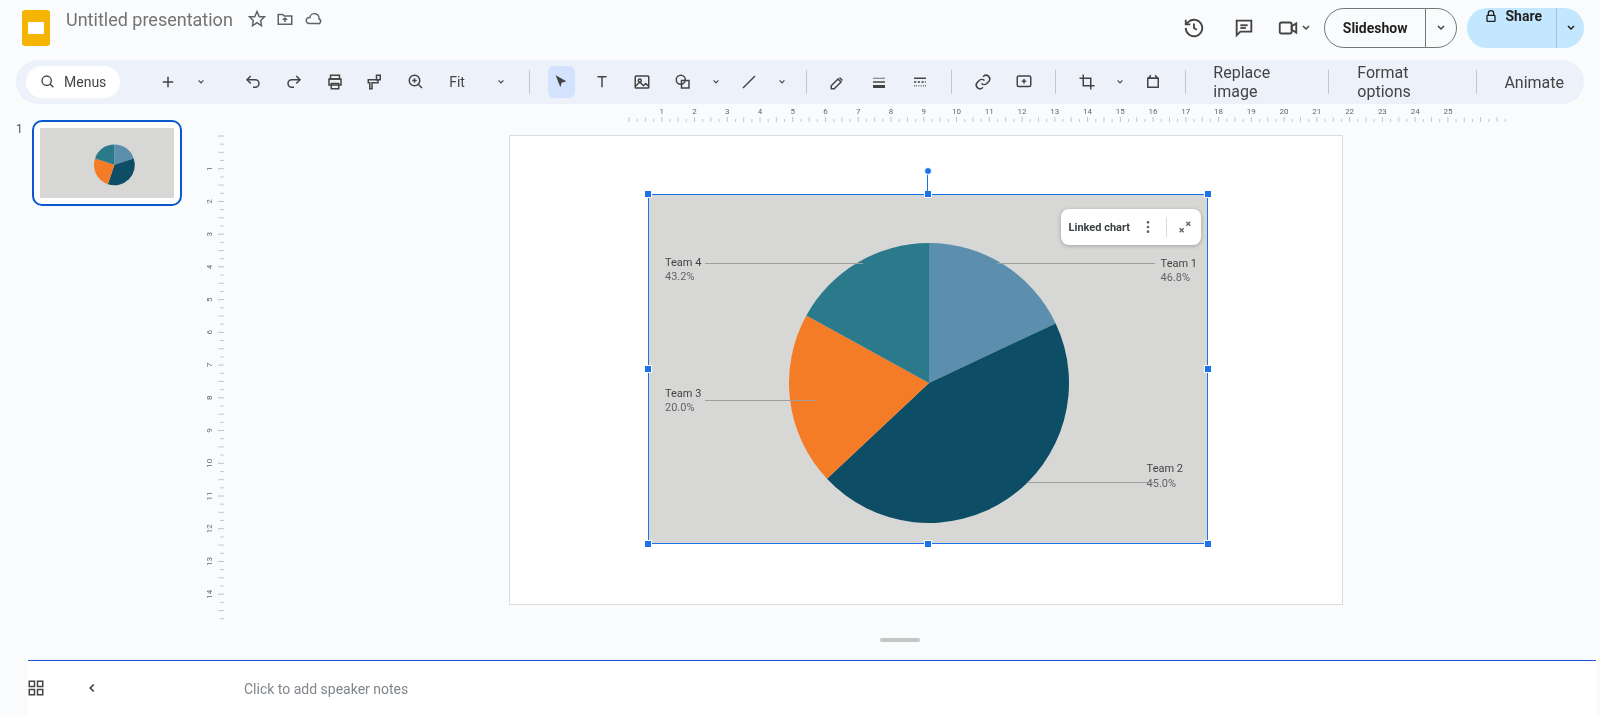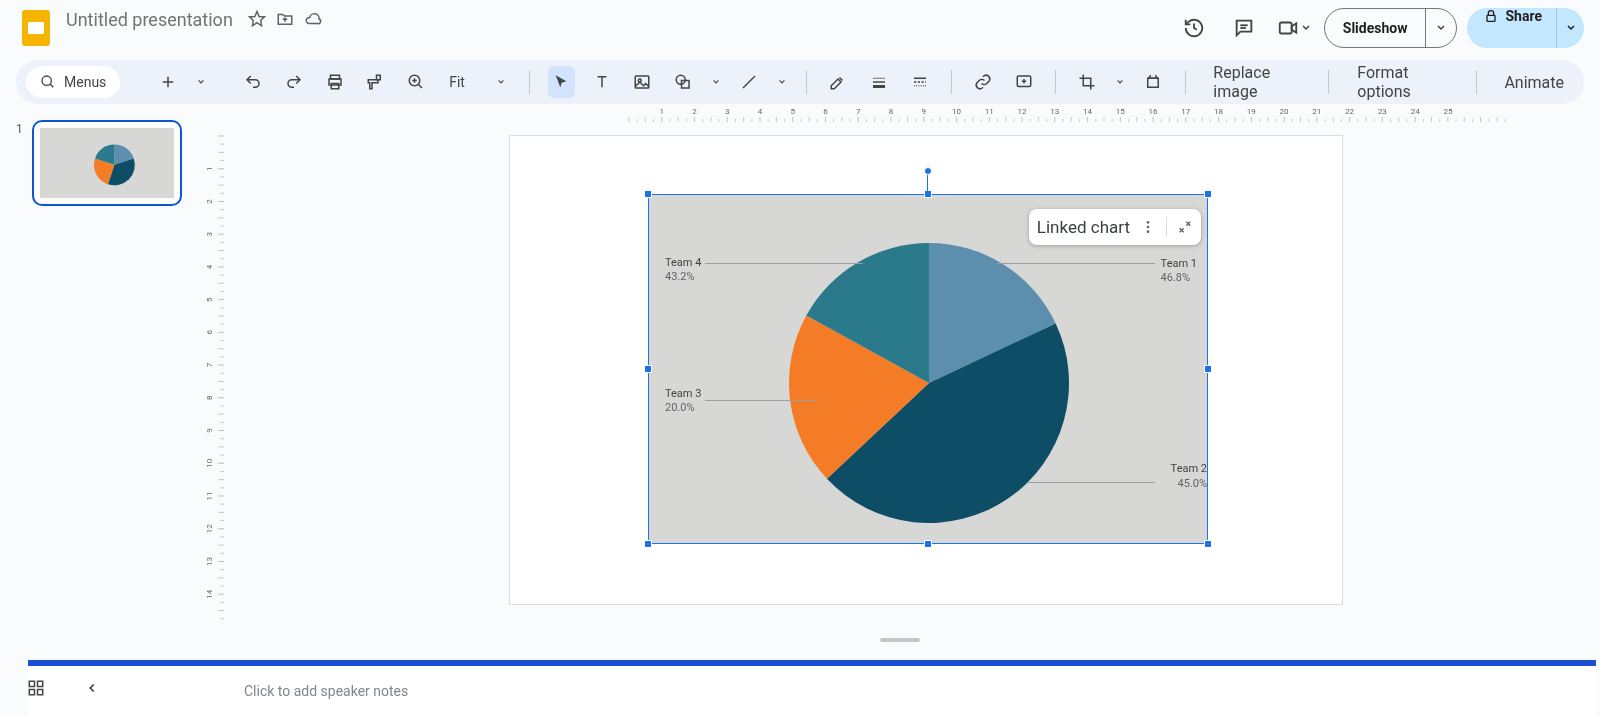--- a/index.html
+++ b/index.html
@@ -63,27 +63,27 @@
 .rot-h{position:absolute;top:-28px;left:calc(50% - 4px);width:8px;height:8px;border-radius:50%;background:#1a73e8;border:1px solid #fff}
 
 .chart-bg{position:absolute;inset:0;background:#d7d8d6}
 .chart-title{position:absolute;top:22px;left:16px;font-size:17px;color:#757575}
 .pie-wrap{position:absolute;top:48px;left:140px;width:280px;height:280px}
 .label{position:absolute;font-size:11px;color:#5f6368;line-height:1.3}
 .label .name{color:#424242}
 .leader{position:absolute;background:#9e9e9e;height:1px}
 
 .linked-pop{position:absolute;top:14px;right:6px;background:#fff;border-radius:8px;box-shadow:0 1px 4px rgba(0,0,0,.25);display:flex;align-items:center;height:36px;padding:0 8px;gap:10px}
-.linked-pop .lp-txt{font-size:17px;color:#3c4043;font-weight:400}
+.linked-pop .lp-txt{font-size:11px;color:#3c4043;font-weight:700}
 .lp-ic{color:#5f6368;display:flex}
 .lp-sep{width:1px;height:20px;background:#dadce0}
 
 
 .notes-sep{position:absolute;left:calc(50% - 20px);bottom:74px;width:40px;height:4px;background:#c4c7c5;border-radius:2px}
-.notes-bar{position:absolute;bottom:0;left:28px;right:4px;height:56px;background:#fff;border-top:6px solid #1d4ed8;display:flex;align-items:center}
+.notes-bar{position:absolute;bottom:0;left:28px;right:4px;height:56px;background:#fff;border-top:1px solid #1d4ed8;display:flex;align-items:center}
 .notes-ph{font-size:14px;color:#80868b;margin-left:216px}
 
 
 .bl-icons{position:absolute;bottom:14px;left:22px;display:flex;gap:28px;color:#444}
 .bl-ic{width:28px;height:28px;display:flex;align-items:center;justify-content:center}
 
 
 .mini-bg{position:absolute;inset:0;background:#d7d8d6}
 </style>
 </head>
@@ -580,21 +580,21 @@
                 <path d="M0 0 L126.67578734524272 -59.60910081911018 A140 140 0 0 1 -102.05560783899763 95.8365948300164 Z" fill="#0e4d66"></path>
                 <path d="M0 0 L-102.05560783899763 95.8365948300164 A140 140 0 0 1 -122.68293520614088 -67.44551437424015 Z" fill="#f47c26"></path>
                 <path d="M0 0 L-122.68293520614088 -67.44551437424015 A140 140 0 0 1 -2.5717582782094416e-14 -140 Z" fill="#2b7a8c"></path>
               </svg>
           </div>
 
           <div class="label" style="top:62px;right:10px;text-align:left">
             <div class="name">Team 1</div>
             <div>46.8%</div>
           </div>
-          <div class="label" style="bottom:52px;right:0;text-align:right">
+          <div class="label" style="bottom:52px;right:24px;text-align:left">
             <div class="name">Team 2</div>
             <div>45.0%</div>
           </div>
           <div class="label" style="top:192px;left:16px">
             <div class="name">Team 3</div>
             <div>20.0%</div>
           </div>
           <div class="label" style="top:61px;left:16px">
             <div class="name">Team 4</div>
             <div>43.2%</div>

